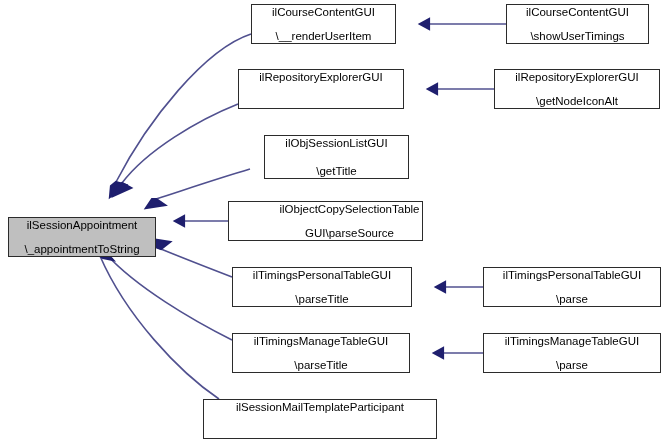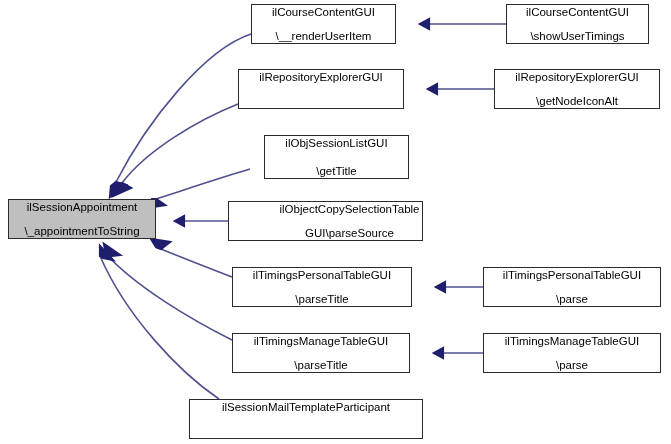--- a/index.html
+++ b/index.html
@@ -67,21 +67,21 @@
       <path d="M506,24 L420,24" fill="none" stroke="#50508f" stroke-width="1.6"></path>
       <path d="M420,24 L429,29 L429,19 Z" fill="#1f1f6e" stroke="#1f1f6e" stroke-width="2.2" stroke-linejoin="miter"></path>
       <path d="M494,89 L428,89" fill="none" stroke="#50508f" stroke-width="1.6"></path>
       <path d="M428,89 L437,94 L437,84 Z" fill="#1f1f6e" stroke="#1f1f6e" stroke-width="2.2" stroke-linejoin="miter"></path>
       <path d="M483,287 L436,287" fill="none" stroke="#50508f" stroke-width="1.6"></path>
       <path d="M436,287 L445,292 L445,282 Z" fill="#1f1f6e" stroke="#1f1f6e" stroke-width="2.2" stroke-linejoin="miter"></path>
       <path d="M483,353 L434,353" fill="none" stroke="#50508f" stroke-width="1.6"></path>
       <path d="M434,353 L443,358 L443,348 Z" fill="#1f1f6e" stroke="#1f1f6e" stroke-width="2.2" stroke-linejoin="miter"></path>
     </svg>
   <div id="nodes-layer">
-      <div class="gnode root" style="left: 8px; top: 199px; width: 148px; height: 40px;">
+      <div class="gnode root" style="left: 8px; top: 217px; width: 148px; height: 40px;">
         <span class="ln">ilSessionAppointment</span>
         <span class="ln">\_appointmentToString</span>
       </div>
       <div class="gnode" style="left: 251px; top: 4px; width: 145px; height: 40px;">
         <span class="ln">ilCourseContentGUI</span>
         <span class="ln">\__renderUserItem</span>
       </div>
       <div class="gnode" style="left: 506px; top: 4px; width: 143px; height: 40px;">
         <span class="ln">ilCourseContentGUI</span>
         <span class="ln">\showUserTimings</span>
@@ -110,17 +110,17 @@
         <span class="ln">\parse</span>
       </div>
       <div class="gnode" style="left: 232px; top: 333px; width: 178px; height: 40px;">
         <span class="ln">ilTimingsManageTableGUI</span>
         <span class="ln">\parseTitle</span>
       </div>
       <div class="gnode" style="left: 483px; top: 333px; width: 178px; height: 40px;">
         <span class="ln">ilTimingsManageTableGUI</span>
         <span class="ln">\parse</span>
       </div>
-      <div class="gnode" style="left: 189px; top: 399px; width: 234px; height: 40px;">
+      <div class="gnode" style="left: 203px; top: 399px; width: 234px; height: 40px;">
         <span class="ln">ilSessionMailTemplateParticipant</span>
       </div>
     </div>
 </div>
 
 </body></html>

